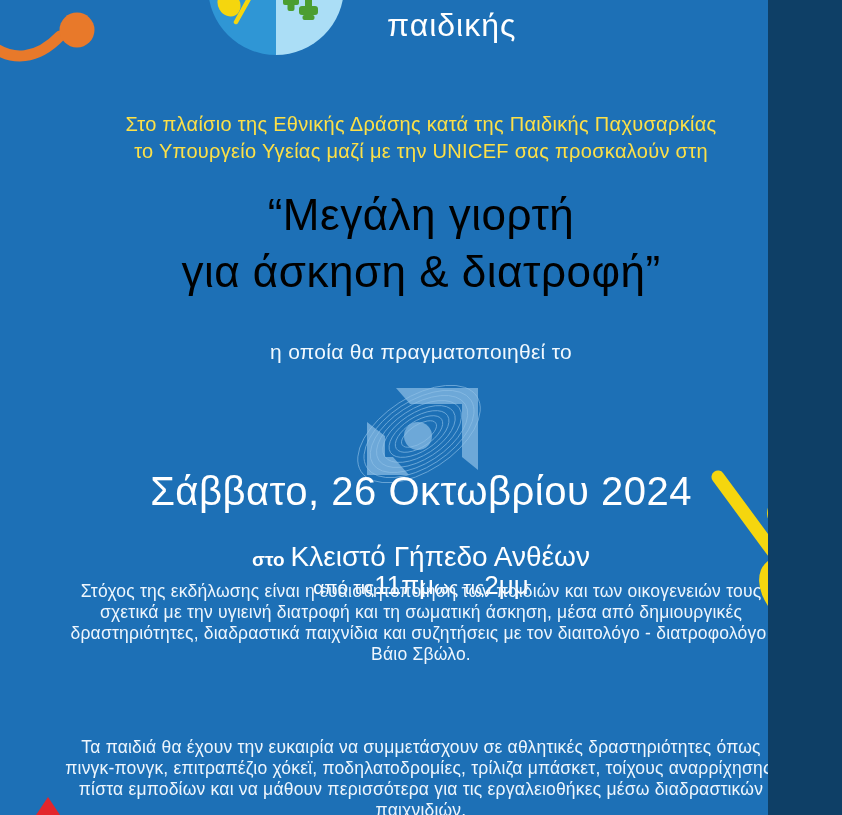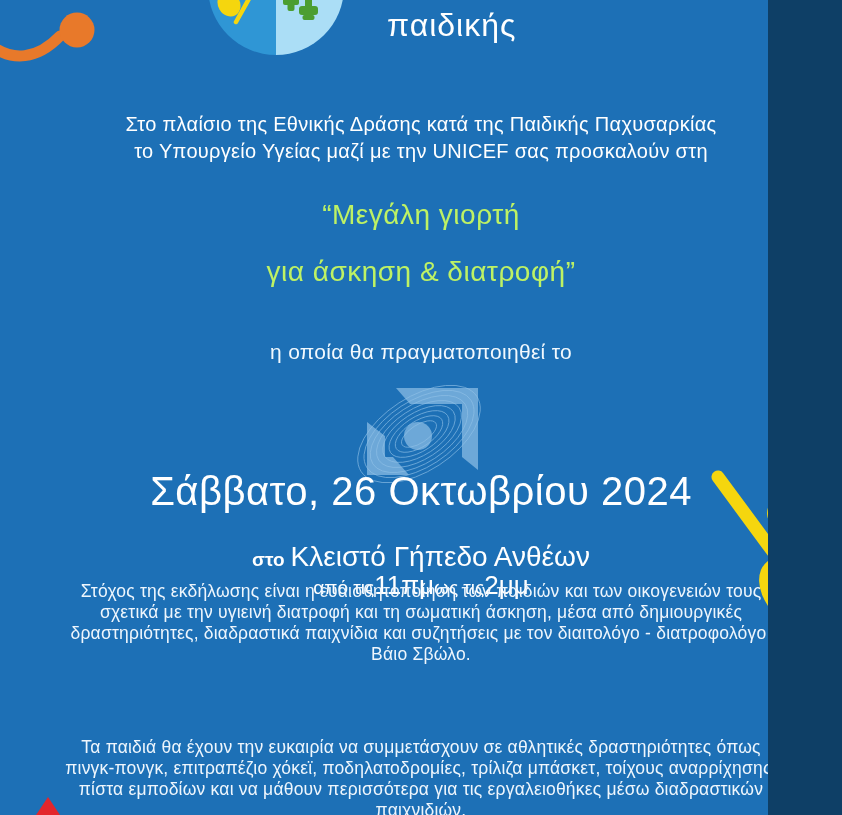--- a/index.html
+++ b/index.html
@@ -14,25 +14,25 @@
   .abs{position:absolute;}
   .center-text{left:0;width:842px;text-align:center;white-space:pre-line;}
 
   .logo-text{
     left:387px;top:-32px;
     font-size:32px;line-height:38px;font-weight:400;
     letter-spacing:1px;color:#ffffff;white-space:pre-line;
   }
   .intro{
     top:111px;font-size:20px;line-height:27px;
-    color:#ffffff;letter-spacing:.3px;
+    color:#fde047;letter-spacing:.3px;
   }
   .title{
-    top:186px;font-size:28px;line-height:57px;
-    color:#bef264;letter-spacing:.5px;font-weight:400;
+    top:186px;font-size:44px;line-height:57px;
+    color:#000000;letter-spacing:.5px;font-weight:400;
   }
   .subtitle{
     top:302px;font-size:21px;color:#f2f9fe;letter-spacing:.3px;margin-top:38px;
   }
   .date-line{top:469px;font-size:40px;letter-spacing:.5px;}
   .venue-line{top:506px;font-size:28px;line-height:34px;}
   .time-line{top:540px;font-size:26px;line-height:30px;}
   .small-word{font-size:19px;}
   .venue-line .small-word{margin-right:6px;font-weight:bold;}
   .time-line .small-word{margin:0 0;}

